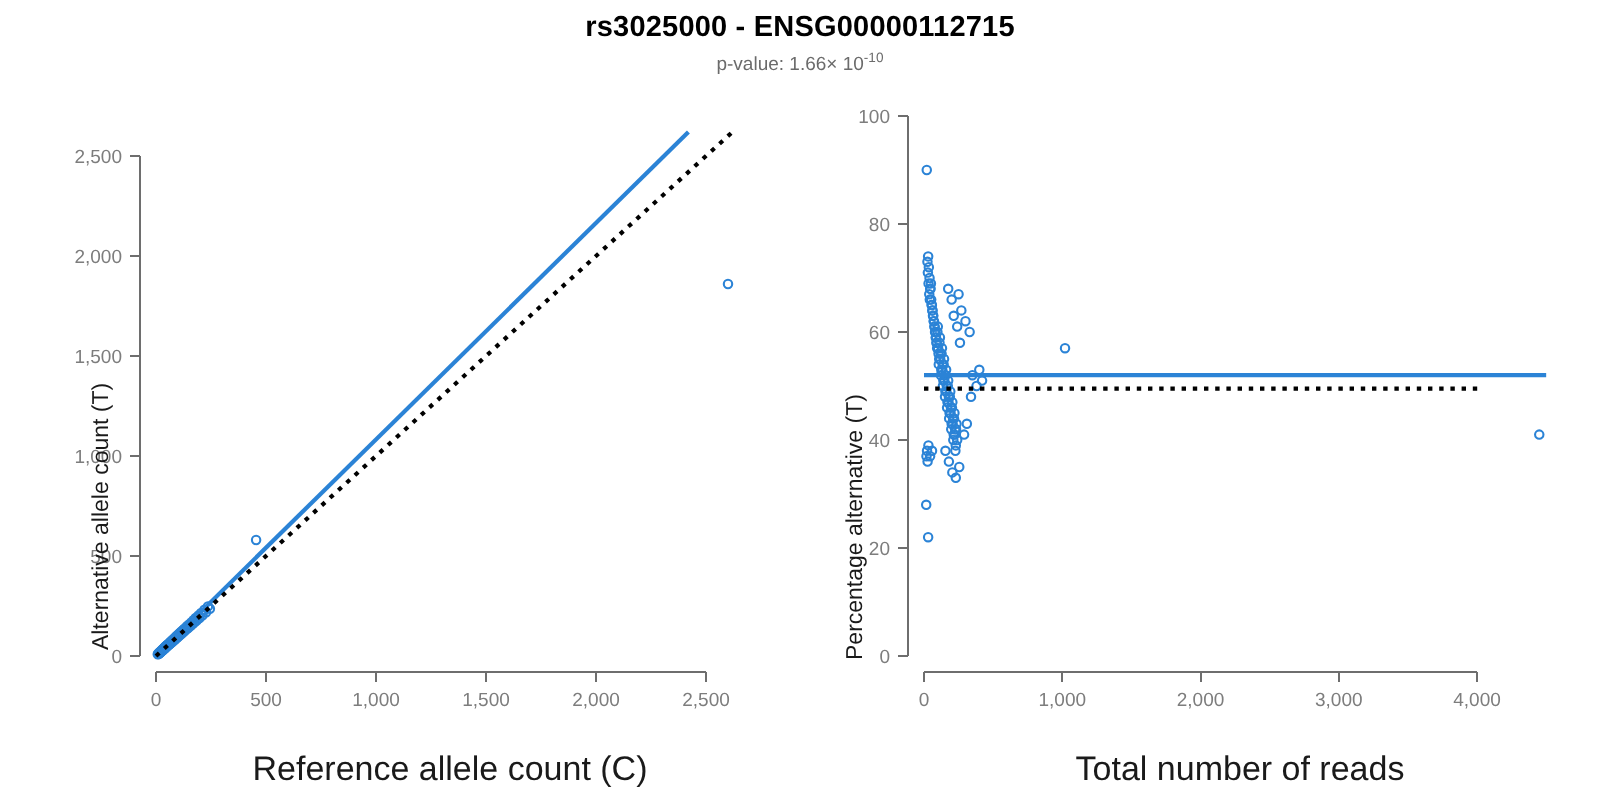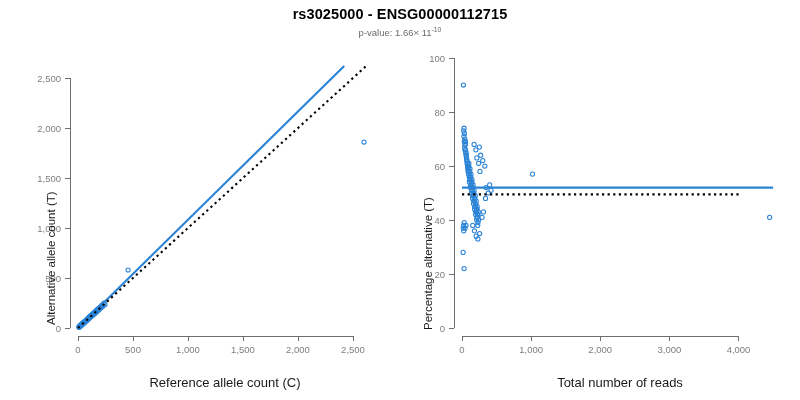--- a/index.html
+++ b/index.html
@@ -46,21 +46,21 @@
     font-size: 6.8px;
     vertical-align: super;
     line-height: 0;
   }
   .panel {
     position: absolute;
   }
   .axis-title-x {
     position: absolute;
     text-align: center;
-    font-size: 13px;
+    font-size: 17px;
     color: #1a1a1a;
   }
   .axis-title-y {
     position: absolute;
     font-size: 11.5px;
     color: #1a1a1a;
     transform-origin: 0 0;
     transform: rotate(-90deg);
     white-space: nowrap;
   }
@@ -97,21 +97,21 @@
     stroke-width: 1.05;
   }
 </style>
 </head>
 <body>
 
 <div id="figure">
 
   <div class="title">rs3025000 - ENSG00000112715</div>
 
-  <div class="subtitle"><span>p-value: 1.66× 11</span><sup>-10</sup></div>
+  <div class="subtitle"><span>p-value: 1.66× 10</span><sup>-10</sup></div>
 
   <div class="panel" style="left:0px; top:40px; width:400px; height:360px;">
     <svg id="svg-left" width="400" height="360">
         <path class="axis-line" d="M78 296 L353 296" stroke="#6e6e6e"></path>
         <line x1="78" y1="296" x2="78" y2="301" class="tick-mark" stroke="#6e6e6e"></line>
         <text x="78" y="313" class="tick-label" text-anchor="middle" fill="#7d7d7d">0</text>
         <line x1="133" y1="296" x2="133" y2="301" class="tick-mark" stroke="#6e6e6e"></line>
         <text x="133" y="313" class="tick-label" text-anchor="middle" fill="#7d7d7d">500</text>
         <line x1="188" y1="296" x2="188" y2="301" class="tick-mark" stroke="#6e6e6e"></line>
         <text x="188" y="313" class="tick-label" text-anchor="middle" fill="#7d7d7d">1,000</text>

